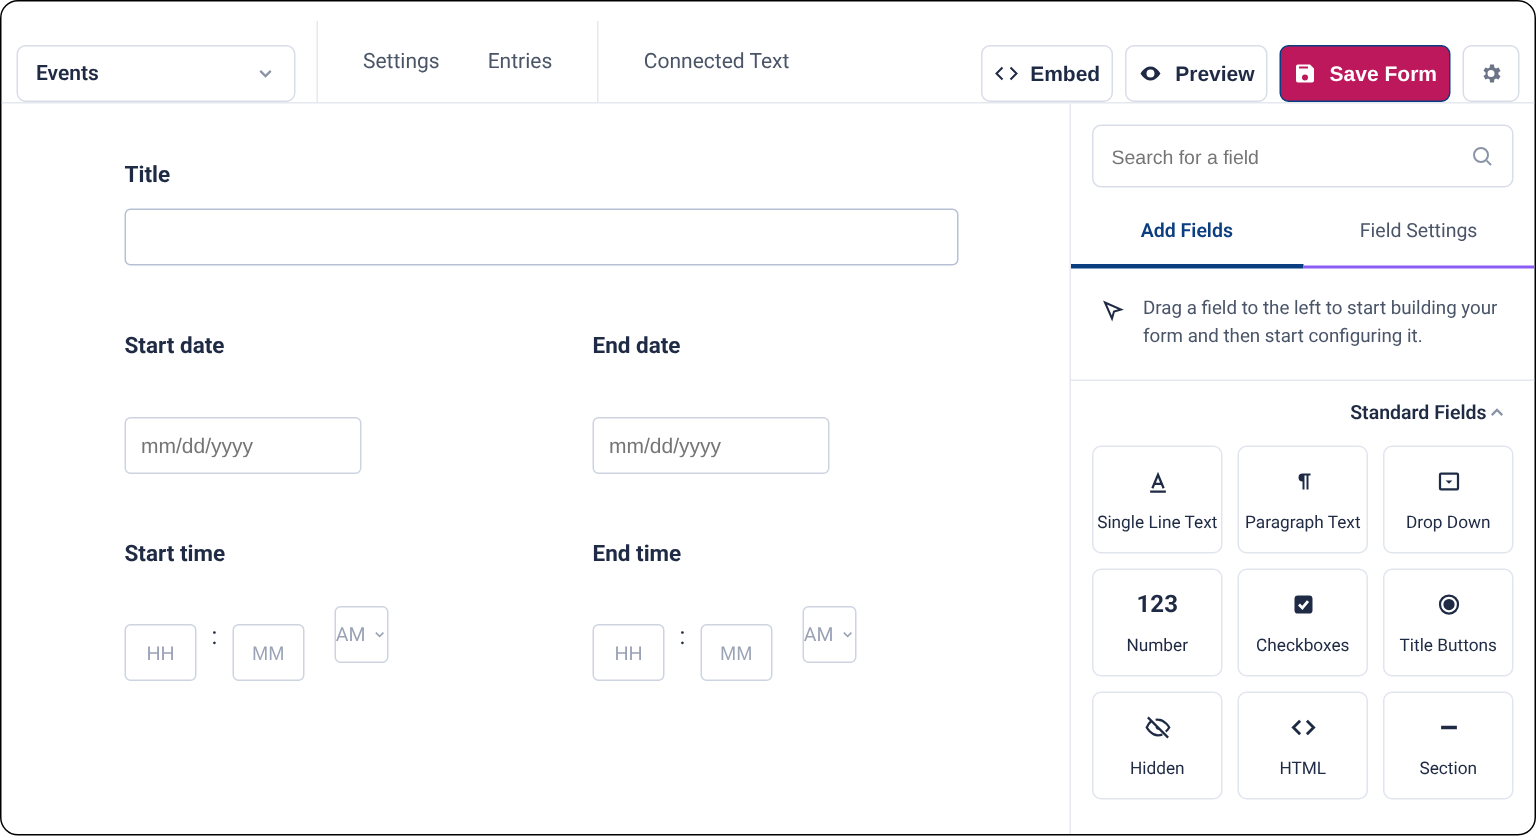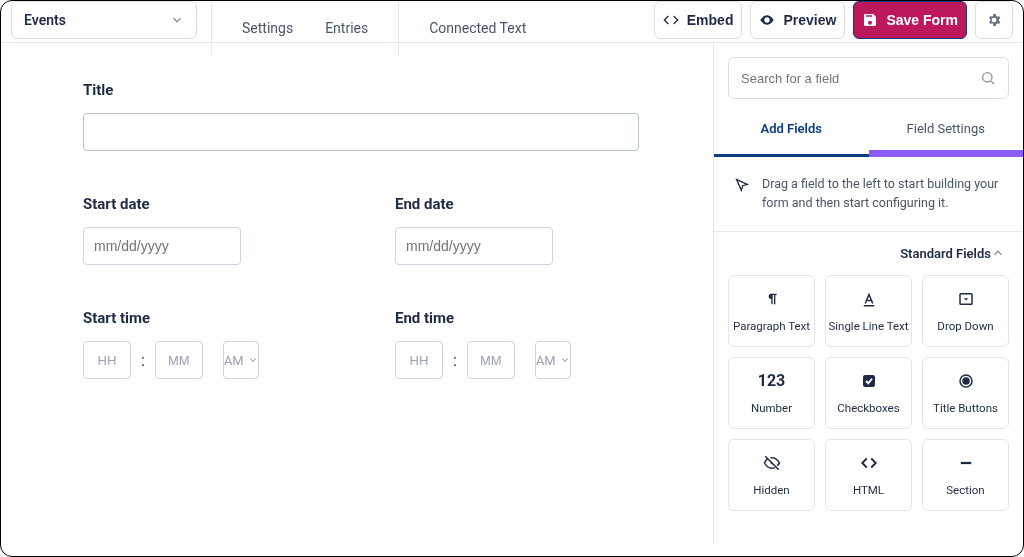--- a/index.html
+++ b/index.html
@@ -1,53 +1,53 @@
 <!DOCTYPE html>
 <html><head>
 <meta charset="utf-8">
 <style>
   * { box-sizing: border-box; margin: 0; padding: 0; }
   html, body { width: 1024px; height: 557px; font-family: -apple-system, BlinkMacSystemFont, "Segoe UI", Roboto, Arial, sans-serif; color: #1f2a44; background: #fff; overflow: hidden; }
   body { border: 1px solid #000; border-radius: 12px; }
 
   
-  .topbar { height: 42px; border-bottom: 1px solid #e5e8ee; display: flex; align-items: flex-start; padding: 0 10px; gap: 8px; }
+  .topbar { height: 68px; border-bottom: 1px solid #e5e8ee; display: flex; align-items: flex-end; padding: 0 10px; gap: 8px; }
   .form-select { display: flex; align-items: center; justify-content: space-between; width: 186px; height: 38px; border: 1px solid #d8dde7; border-radius: 6px; padding: 0 12px; font-size: 14px; font-weight: 600; color: #1f2a44; cursor: pointer; }
   .form-select .chev { color: #8a94a6; }
   .top-links { display: flex; align-items: center; height: 54px; }
   .top-link { padding: 0 16px; height: 54px; display: flex; align-items: center; font-size: 14px; color: #4a5568; cursor: pointer; }
   .vdiv { width: 1px; height: 54px; background: #e5e8ee; margin: 0 6px; }
   .spacer { flex: 1; }
   .btn { display: inline-flex; align-items: center; gap: 8px; height: 38px; padding: 0 8px; border-radius: 6px; border: 1px solid #d8dde7; background: #fff; font-size: 14px; font-weight: 600; color: #1f2a44; cursor: pointer; }
   .btn.primary { background: #be185d; color: #fff; border-color: #0b3e80; }
   .icon-sm { width: 16px; height: 16px; }
   .icon-btn { width: 38px; height: 38px; display: inline-flex; align-items: center; justify-content: center; border: 1px solid #d8dde7; border-radius: 6px; background: #fff; cursor: pointer; color: #6b7587; }
 
   
   .content { display: flex; height: calc(557px - 54px - 2px); }
   .canvas { flex: 1; padding: 38px 48px 24px 82px; overflow: hidden; }
   .field-block { margin-bottom: 44px; }
   .row2 { display: flex; gap: 56px; }
   .col { width: 256px; }
   .label { font-size: 15px; font-weight: 700; color: #1f2a44; margin-bottom: 14px; }
   .title-input { width: 556px; height: 38px; border: 1px solid #b8c0d4; border-radius: 4px; padding: 0 10px; font-size: 14px; }
-  .date-input { width: 158px; height: 38px; border: 1px solid #cdd4e0; border-radius: 4px; padding: 0 10px; font-size: 14px; color: #0f766e; }
+  .date-input { width: 158px; height: 38px; border: 1px solid #cdd4e0; border-radius: 4px; padding: 0 10px; font-size: 14px; color: #0f766e; margin-top: 25px; }
   .time-group { display: flex; align-items: center; gap: 10px; }
-  .tbox { width: 48px; height: 38px; border: 1px solid #cdd4e0; border-radius: 4px; text-align: center; font-size: 13px; color: #9aa3b5; }
+  .tbox { width: 48px; height: 38px; border: 1px solid #cdd4e0; border-radius: 4px; text-align: center; font-size: 13px; color: #9aa3b5; margin-top: 24px; }
   .tbox::placeholder { color: #9aa3b5; }
   .colon { font-size: 16px; color: #1f2a44; }
   .ampm { width: 36px; height: 38px; border: 1px solid #cdd4e0; border-radius: 4px; display: flex; align-items: center; justify-content: center; gap: 4px; font-size: 13px; color: #9aa3b5; cursor: pointer; }
 
   
   .sidepanel { width: 310px; border-left: 1px solid #e5e8ee; display: flex; flex-direction: column; }
   .search-wrap { padding: 14px 14px 8px; }
   .search { height: 42px; border: 1px solid #d8dde7; border-radius: 6px; display: flex; align-items: center; padding: 0 12px; gap: 8px; }
   .search input { flex: 1; border: none; outline: none; font-size: 13px; color: #6b7587; background: transparent; }
   .tabs { display: flex; }
-  .tab { flex: 1; text-align: center; padding: 14px 0; font-size: 13px; color: #4a5568; cursor: pointer; border-bottom: 7px solid #8b5cf6; }
+  .tab { flex: 1; text-align: center; padding: 14px 0; font-size: 13px; color: #4a5568; cursor: pointer; border-bottom: 2px solid #8b5cf6; }
   .tab.active { color: #0b3e80; border-bottom: 3px solid #0b3e80; font-weight: 600; }
   .hint { display: flex; gap: 12px; padding: 18px 20px; font-size: 12.5px; color: #4a5568; line-height: 1.5; border-bottom: 1px solid #e5e8ee; }
   .hint .cursor-icon { color: #1f2a44; flex-shrink: 0; margin-top: 2px; }
   .group-head { display: flex; align-items: center; justify-content: flex-end; padding: 14px 18px; font-size: 13px; font-weight: 600; color: #1f2a44; cursor: pointer; }
   .field-grid { display: grid; grid-template-columns: repeat(3, 1fr); gap: 10px; padding: 0 14px 14px; }
   .field-card { height: 72px; border: 1px solid #e1e5ee; border-radius: 6px; display: flex; flex-direction: column; align-items: center; justify-content: center; gap: 10px; font-size: 11.5px; color: #1f2a44; cursor: grab; }
   .field-card .fc-icon { width: 20px; height: 20px; display: flex; align-items: center; justify-content: center; color: #1f2a44; }
   .chev { width: 14px; height: 14px; }
   svg { display: block; }
 </style>
@@ -181,34 +181,34 @@
     </div>
     <div class="group-head">
       <span>Standard Fields</span>
       <svg class="chev" viewBox="0 0 24 24" fill="none" stroke="#8a94a6" stroke-width="2.5">
           <polyline points="6 15 12 9 18 15"></polyline>
         </svg>
     </div>
     <div class="field-grid">
       <div class="field-card">
         <span class="fc-icon">
+            <svg viewBox="0 0 24 24" width="18" height="18" fill="none" stroke="currentColor" stroke-width="2">
+              <path d="M7 18L12 6l5 12M9 14h6"></path>
+              <line x1="5" y1="21" x2="19" y2="21"></line>
+            </svg>
+          </span>
+        <span>Single Line Text</span>
+      </div>
+      <div class="field-card">
+        <span class="fc-icon">
             <svg viewBox="0 0 24 24" width="16" height="16" fill="currentColor">
               <path d="M13 4h6v2h-2v14h-2V6h-2v14h-2V12a4 4 0 010-8z"></path>
             </svg>
           </span>
         <span>Paragraph Text</span>
-      </div>
-      <div class="field-card">
-        <span class="fc-icon">
-            <svg viewBox="0 0 24 24" width="18" height="18" fill="none" stroke="currentColor" stroke-width="2">
-              <path d="M7 18L12 6l5 12M9 14h6"></path>
-              <line x1="5" y1="21" x2="19" y2="21"></line>
-            </svg>
-          </span>
-        <span>Single Line Text</span>
       </div>
       <div class="field-card">
         <span class="fc-icon">
             <svg viewBox="0 0 24 24" width="18" height="18" fill="none" stroke="currentColor" stroke-width="2">
               <rect x="4" y="5" width="16" height="14" rx="1"></rect>
               <polyline points="9 11 12 14 15 11" fill="currentColor" stroke="none"></polyline>
             </svg>
           </span>
         <span>Drop Down</span>
       </div>

